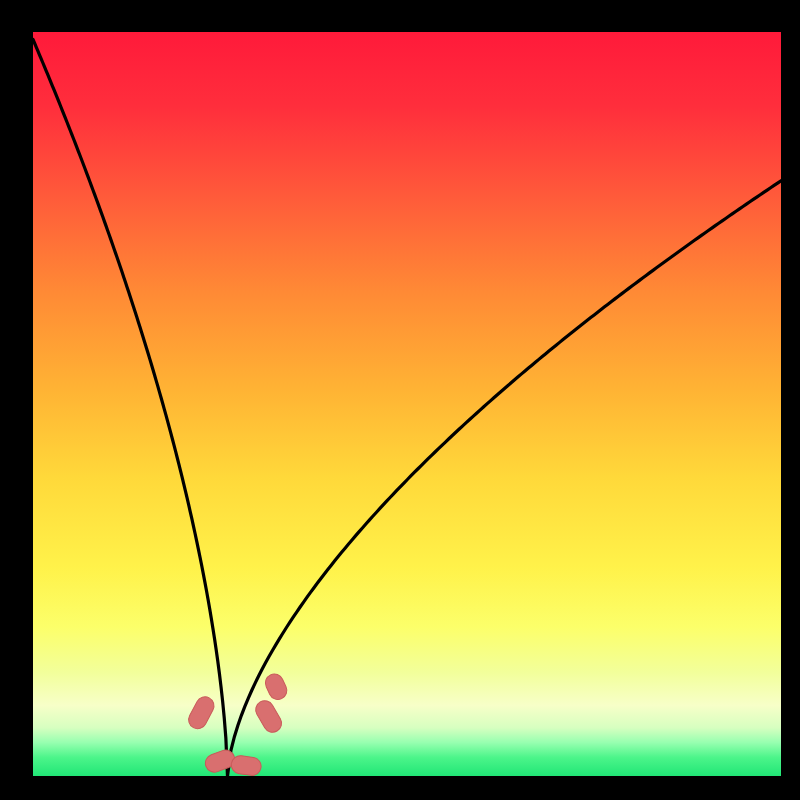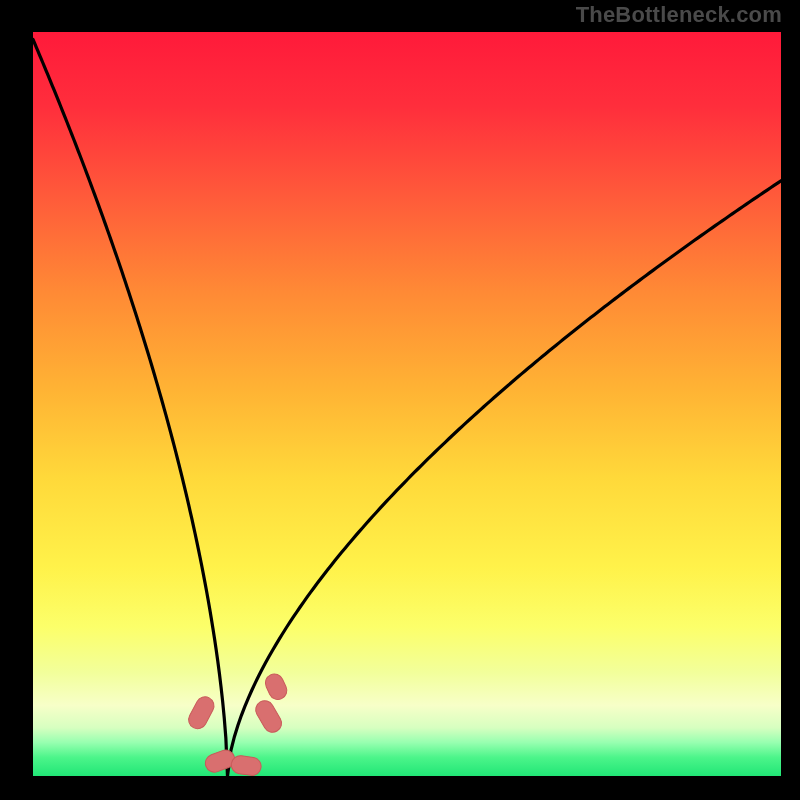--- a/index.html
+++ b/index.html
@@ -57,14 +57,13 @@
           <rect x="-14.96" y="-9.00" width="29.92" height="18.00" rx="9" ry="9" fill="#d96f6f" stroke="#c95a5a" stroke-width="1"></rect>
         </g>
         <g transform="translate(235.62 684.48) rotate(60)">
           <rect x="-16.83" y="-9.00" width="33.66" height="18.00" rx="9" ry="9" fill="#d96f6f" stroke="#c95a5a" stroke-width="1"></rect>
         </g>
         <g transform="translate(243.10 654.72) rotate(65)">
           <rect x="-13.09" y="-9.00" width="26.18" height="18.00" rx="9" ry="9" fill="#d96f6f" stroke="#c95a5a" stroke-width="1"></rect>
         </g>
       </svg>
   </div>
-  <div class="watermark">TheBottleneck.com</div>
 </div>
 
 </body></html>

